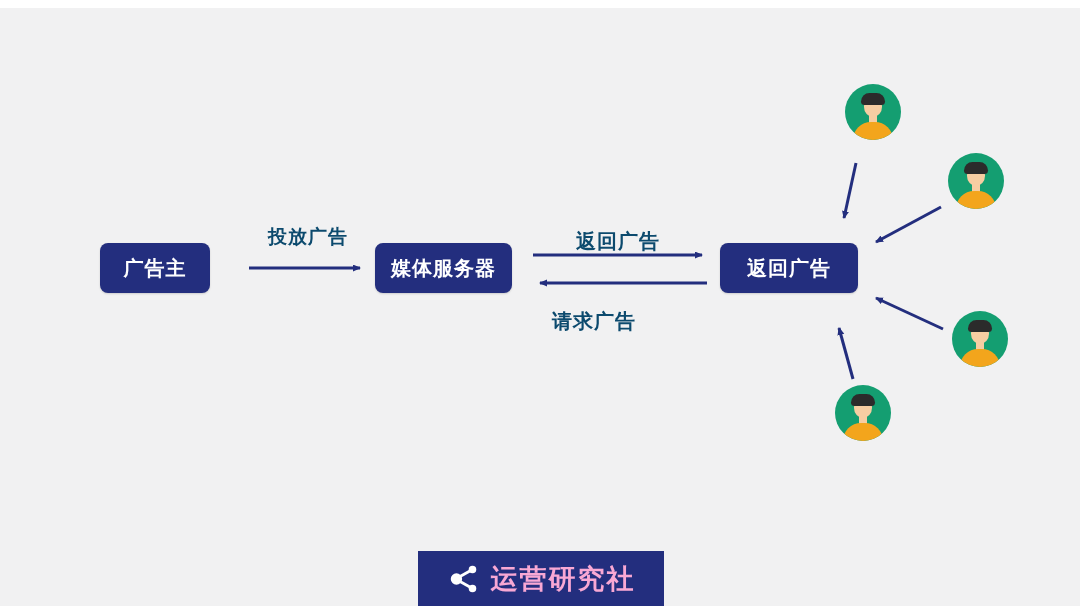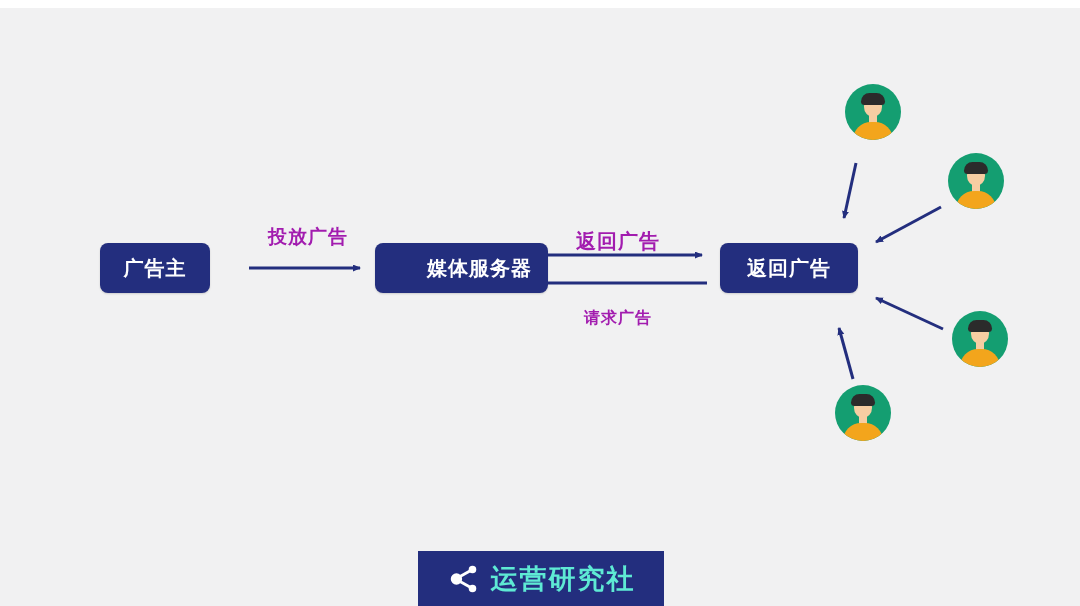--- a/index.html
+++ b/index.html
@@ -14,30 +14,30 @@
   .arrows { position: absolute; left: 0; top: 0; width: 1080px; height: 598px; pointer-events: none; }
 
   .node {
     position: absolute; height: 50px; background: #232e7e; border-radius: 8px;
     color: #ffffff; font-weight: bold; font-size: 20px;
     display: flex; align-items: center; justify-content: center;
     letter-spacing: 1px;
     box-shadow: 0 1px 2px rgba(0,0,0,0.15);
   }
   #node-advertiser { left: 100px; top: 235px; width: 110px; }
-  #node-media-server { left: 375px; top: 235px; width: 137px; padding-left: 36px; }
+  #node-media-server { left: 375px; top: 235px; width: 137px; }
   #node-media-frontend { left: 720px; top: 235px; width: 138px; }
 
   .edge-label {
-    position: absolute; color: #a21caf; font-weight: bold; font-size: 19px;
+    position: absolute; color: #0c4a6e; font-weight: bold; font-size: 19px;
     text-align: center; letter-spacing: 1px;
   }
   #label-place-ads { left: 252px; top: 216px; width: 112px; }
   #label-return-ads { left: 553px; top: 220px; width: 130px; font-size: 20px; }
-  #label-request-ads { left: 553px; top: 300px; width: 130px; font-size: 16px; }
+  #label-request-ads { left: 529px; top: 300px; width: 130px; font-size: 20px; }
 
   .avatar {
     position: absolute; width: 56px; height: 56px; border-radius: 50%;
     background: #149e71; overflow: hidden;
   }
   .avatar .face {
     position: absolute; left: 19px; top: 12px; width: 18px; height: 21px;
     background: #f6cda2; border-radius: 9px / 10px;
   }
   .avatar .neck {
@@ -52,21 +52,21 @@
     position: absolute; left: 8px; bottom: -8px; width: 40px; height: 26px;
     background: #f3a51c; border-radius: 18px 18px 0 0;
   }
   #avatar-1 { left: 845px; top: 76px; }
   #avatar-2 { left: 948px; top: 145px; }
   #avatar-3 { left: 952px; top: 303px; }
   #avatar-4 { left: 835px; top: 377px; }
 
   .footer {
     position: absolute; left: 418px; top: 543px; width: 246px; height: 55px;
-    background: #232e7e; color: #5eead4;
+    background: #232e7e; color: #f9a8d4;
     display: flex; align-items: center; justify-content: center; gap: 10px;
   }
   .footer .brand-name {
     font-size: 27px; font-weight: bold; letter-spacing: 2px;
   }
   .footer svg { display: block; }
 </style>
 </head>
 <body>
 

